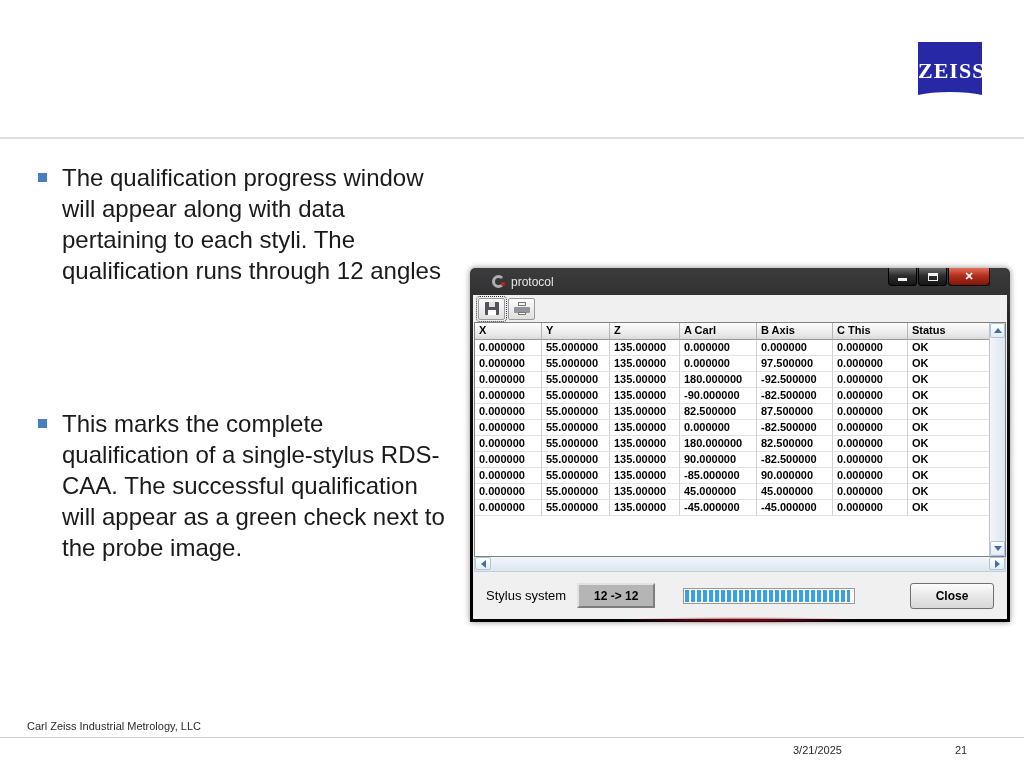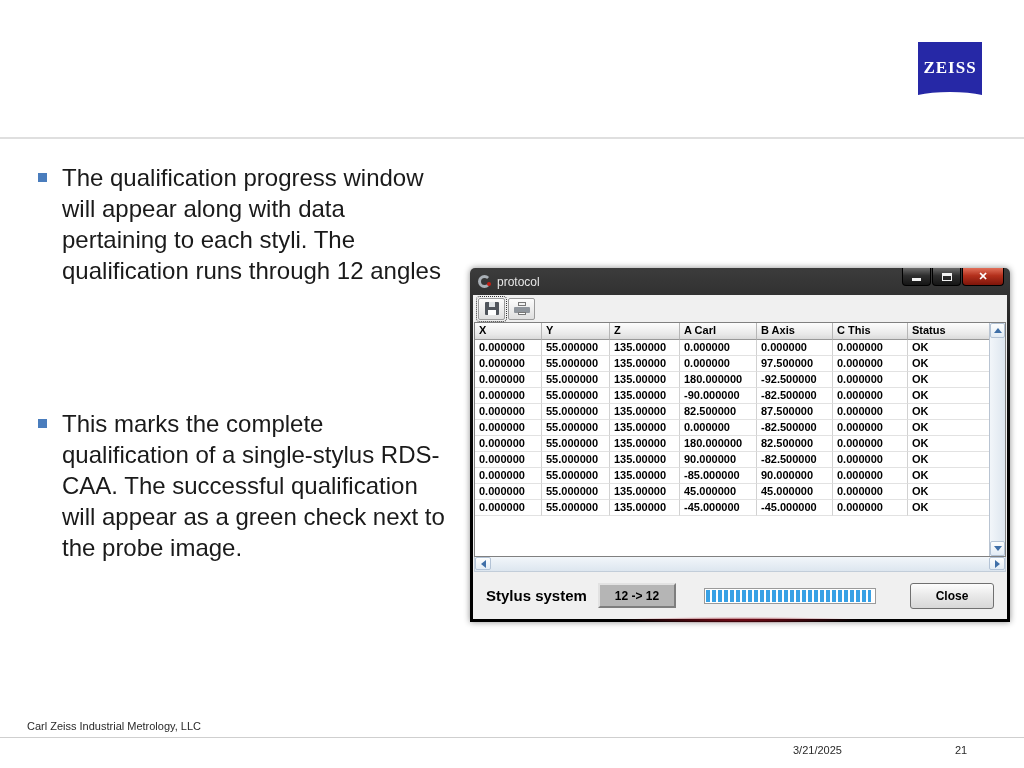--- a/index.html
+++ b/index.html
@@ -5,40 +5,40 @@
   * { margin:0; padding:0; box-sizing:border-box; }
   html,body { width:1024px; height:768px; background:#fff; font-family:"Liberation Sans", sans-serif; }
   #slide { position:relative; width:1024px; height:768px; background:#ffffff; overflow:hidden; }
 
   
   .slide-title { position:absolute; left:63px; top:38px; width:820px;
     font-size:29px; font-weight:bold; color:#000; letter-spacing:-0.2px; }
   .zeiss-logo { position:absolute; left:918px; top:42px; width:64px; height:58px;
     background:#2628a6; overflow:hidden; }
   .zeiss-logo .logo-text { position:absolute; left:0; right:0; top:16px; text-align:center;
-    color:#fff; font-family:"Liberation Serif", serif; font-weight:bold; font-size:17px; letter-spacing:1px; }
+    color:#fff; font-family:"Liberation Serif", serif; font-weight:bold; font-size:22px; letter-spacing:1px; }
   .zeiss-logo::after { content:""; position:absolute; left:-14px; bottom:-14px; width:92px; height:22px;
     background:#fff; border-radius:50%; }
   .title-rule { position:absolute; left:0; top:137px; width:1024px; height:2px; background:#dfdfdf; }
 
   
   .bullet { position:absolute; left:38px; width:412px; display:flex; align-items:flex-start; }
   .bullet .sq { flex:0 0 9px; width:9px; height:9px; margin:11px 15px 0 0; background:#4a7dbd; }
   .bullet .btxt { font-size:24px; line-height:31px; color:#1a1a1a; }
   #bullet-1 { top:162px; }
   #bullet-2 { top:408px; }
 
   
   .pwindow { position:absolute; left:470px; top:268px; width:540px; height:354px;
     background:linear-gradient(#3c3c3c,#101010 30%,#000 60%); border-radius:5px 5px 0 0;
     box-shadow:0 0 6px rgba(0,0,0,.45); }
   .pwindow::after { content:""; position:absolute; left:28%; right:28%; bottom:-1px; height:6px;
     background:radial-gradient(ellipse at center, rgba(150,15,30,.85), rgba(150,15,30,0) 72%); }
 
-  .titlebar { height:27px; display:flex; align-items:center; padding:0 6px; color:#e6e6e6; }
+  .titlebar { height:27px; display:flex; align-items:center; padding:0 20px; color:#e6e6e6; }
   .app-icon { position:relative; width:13px; height:13px; margin:0 6px 0 2px;
     border:3px solid #aab0b6; border-right-color:transparent; border-radius:50%; }
   .app-icon::after { content:""; position:absolute; right:-3px; top:4px; width:4px; height:4px;
     border-radius:50%; background:#c81e14; }
   .win-title { font-size:12px; }
   .winbtns { margin-left:auto; display:flex; align-items:flex-start; height:27px; }
   .wbtn { height:18px; margin-left:1px; border:1px solid #000; border-top:none;
     border-radius:0 0 4px 4px; display:flex; align-items:center; justify-content:center; cursor:default; }
   .wbtn.minb, .wbtn.maxb { width:29px; background:linear-gradient(#6b6b6b,#2e2e2e 45%,#151515); }
   .wbtn.closeb { width:42px; background:linear-gradient(#e2705a,#b3301c 45%,#7e150a); color:#fff;
@@ -89,21 +89,21 @@
   .tri-down { width:0; height:0; border-left:4px solid transparent; border-right:4px solid transparent; border-top:5px solid #3f6fa8; }
   .tri-left { width:0; height:0; border-top:4px solid transparent; border-bottom:4px solid transparent; border-right:5px solid #3f6fa8; }
   .tri-right{ width:0; height:0; border-top:4px solid transparent; border-bottom:4px solid transparent; border-left:5px solid #3f6fa8; }
 
   .hscroll { flex:0 0 15px; margin:0 1px; background:linear-gradient(#f2f6fa,#dde6ef);
     border:1px solid #c2cdd9; border-top:none; display:flex; justify-content:space-between; }
   .hscroll .sbtn { width:16px; height:13px; }
 
   
   .bottom-panel { flex:0 0 47px; display:flex; align-items:center; background:#f0f0f0; padding:0 13px; }
-  .stylus-label { font-size:15px; font-weight:bold; color:#000; margin-right:11px; }
+  .stylus-label { font-size:13px; font-weight:normal; color:#000; margin-right:11px; }
   .counter-box { width:78px; height:25px; background:#b5b5b5;
     border-top:2px solid #e2e2e2; border-left:2px solid #e2e2e2;
     border-right:2px solid #7e7e7e; border-bottom:2px solid #7e7e7e;
     display:flex; align-items:center; justify-content:center;
     font-size:12px; font-weight:bold; color:#000; margin-right:28px; }
   .progress { width:172px; height:16px; border:1px solid #9a9a9a; background:#fff; padding:1px; }
   .progress-fill { height:100%; background:repeating-linear-gradient(90deg,#38a1e5 0px,#38a1e5 4px,#ffffff 4px,#ffffff 6px); }
   .close-btn { margin-left:auto; width:84px; height:26px;
     background:linear-gradient(#fdfdfd,#eaeaea 45%,#d7d7d7); border:1px solid #707070; border-radius:3px;
     font-size:12px; font-weight:bold; color:#000; display:flex; align-items:center; justify-content:center; }

